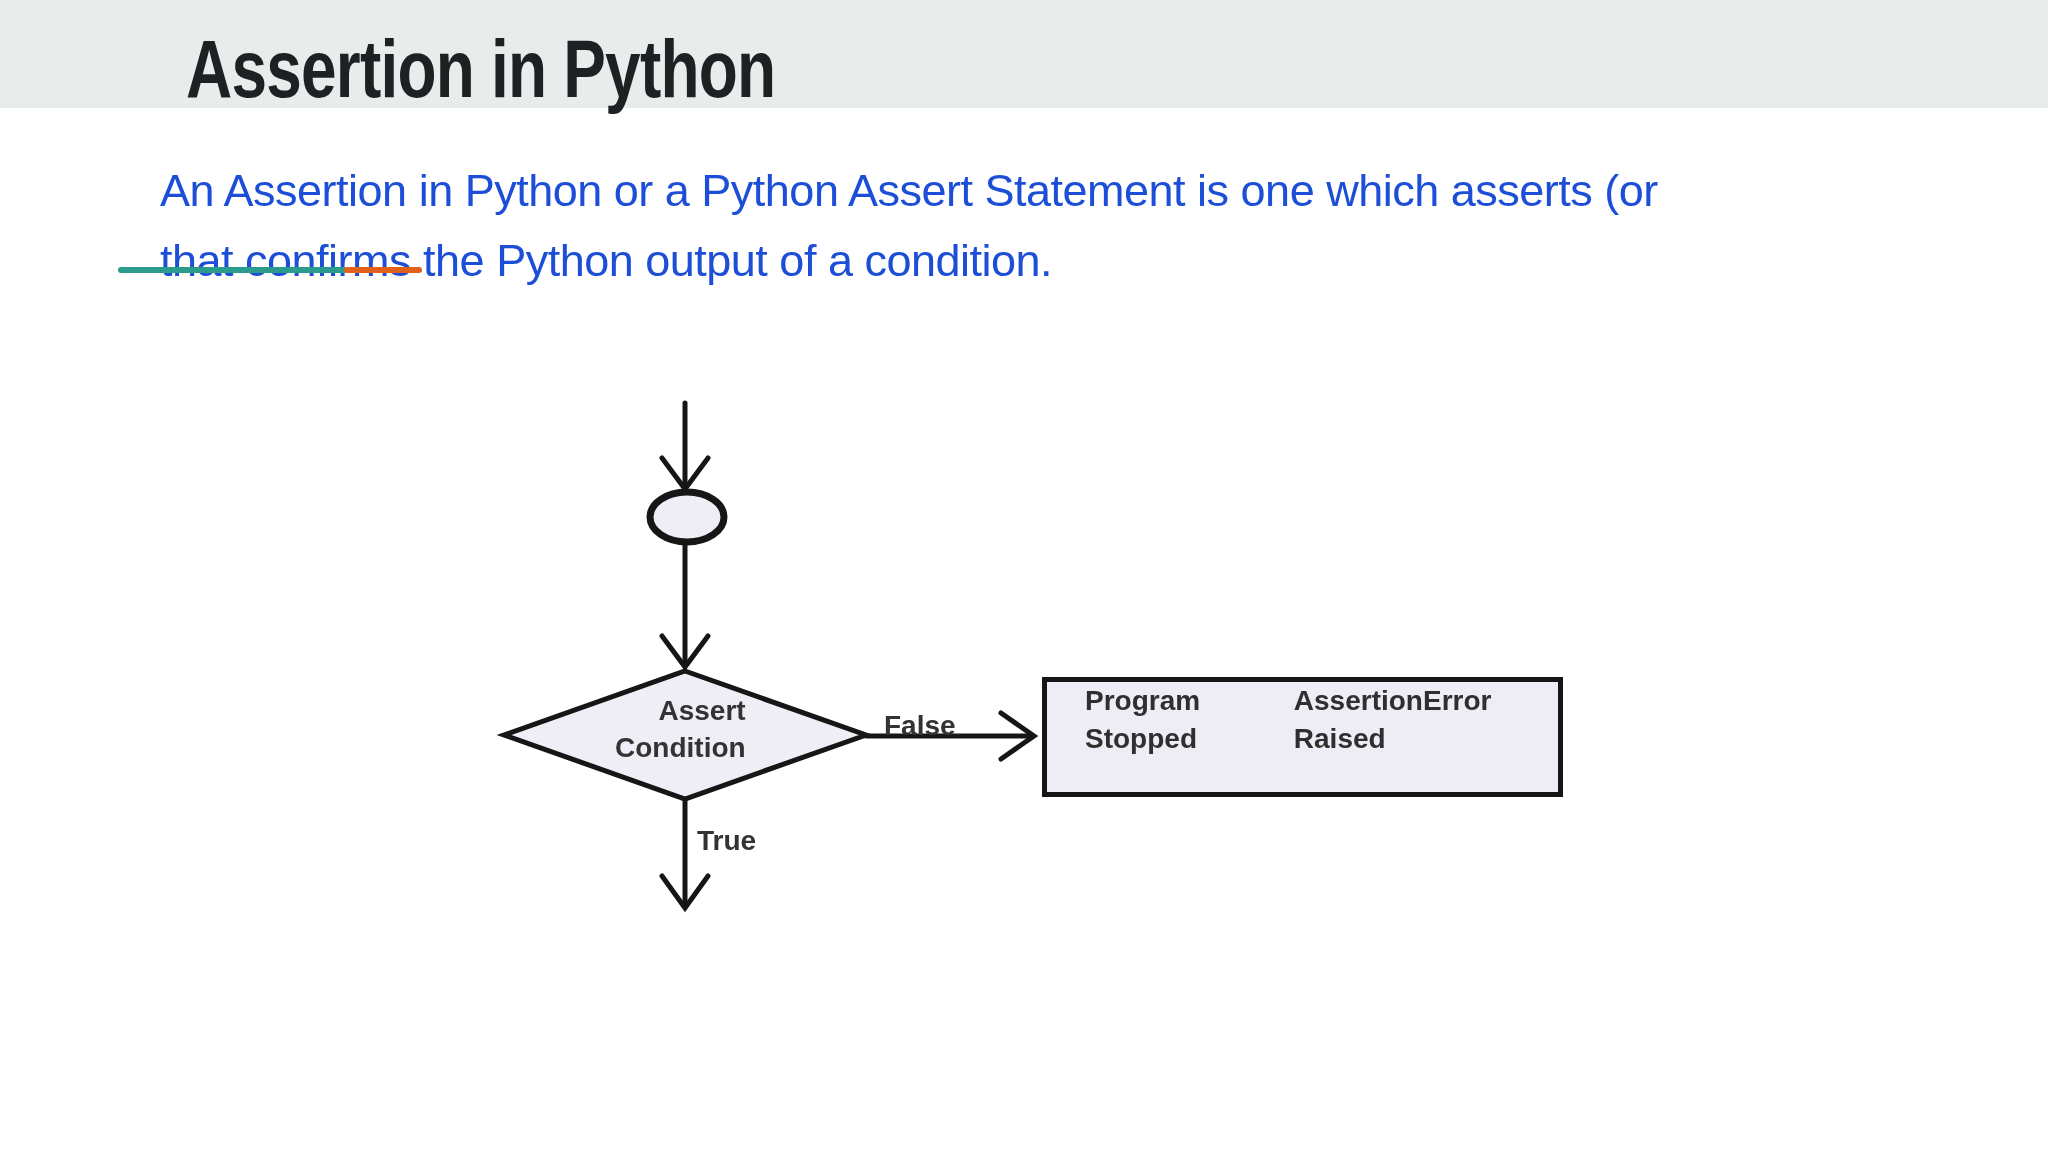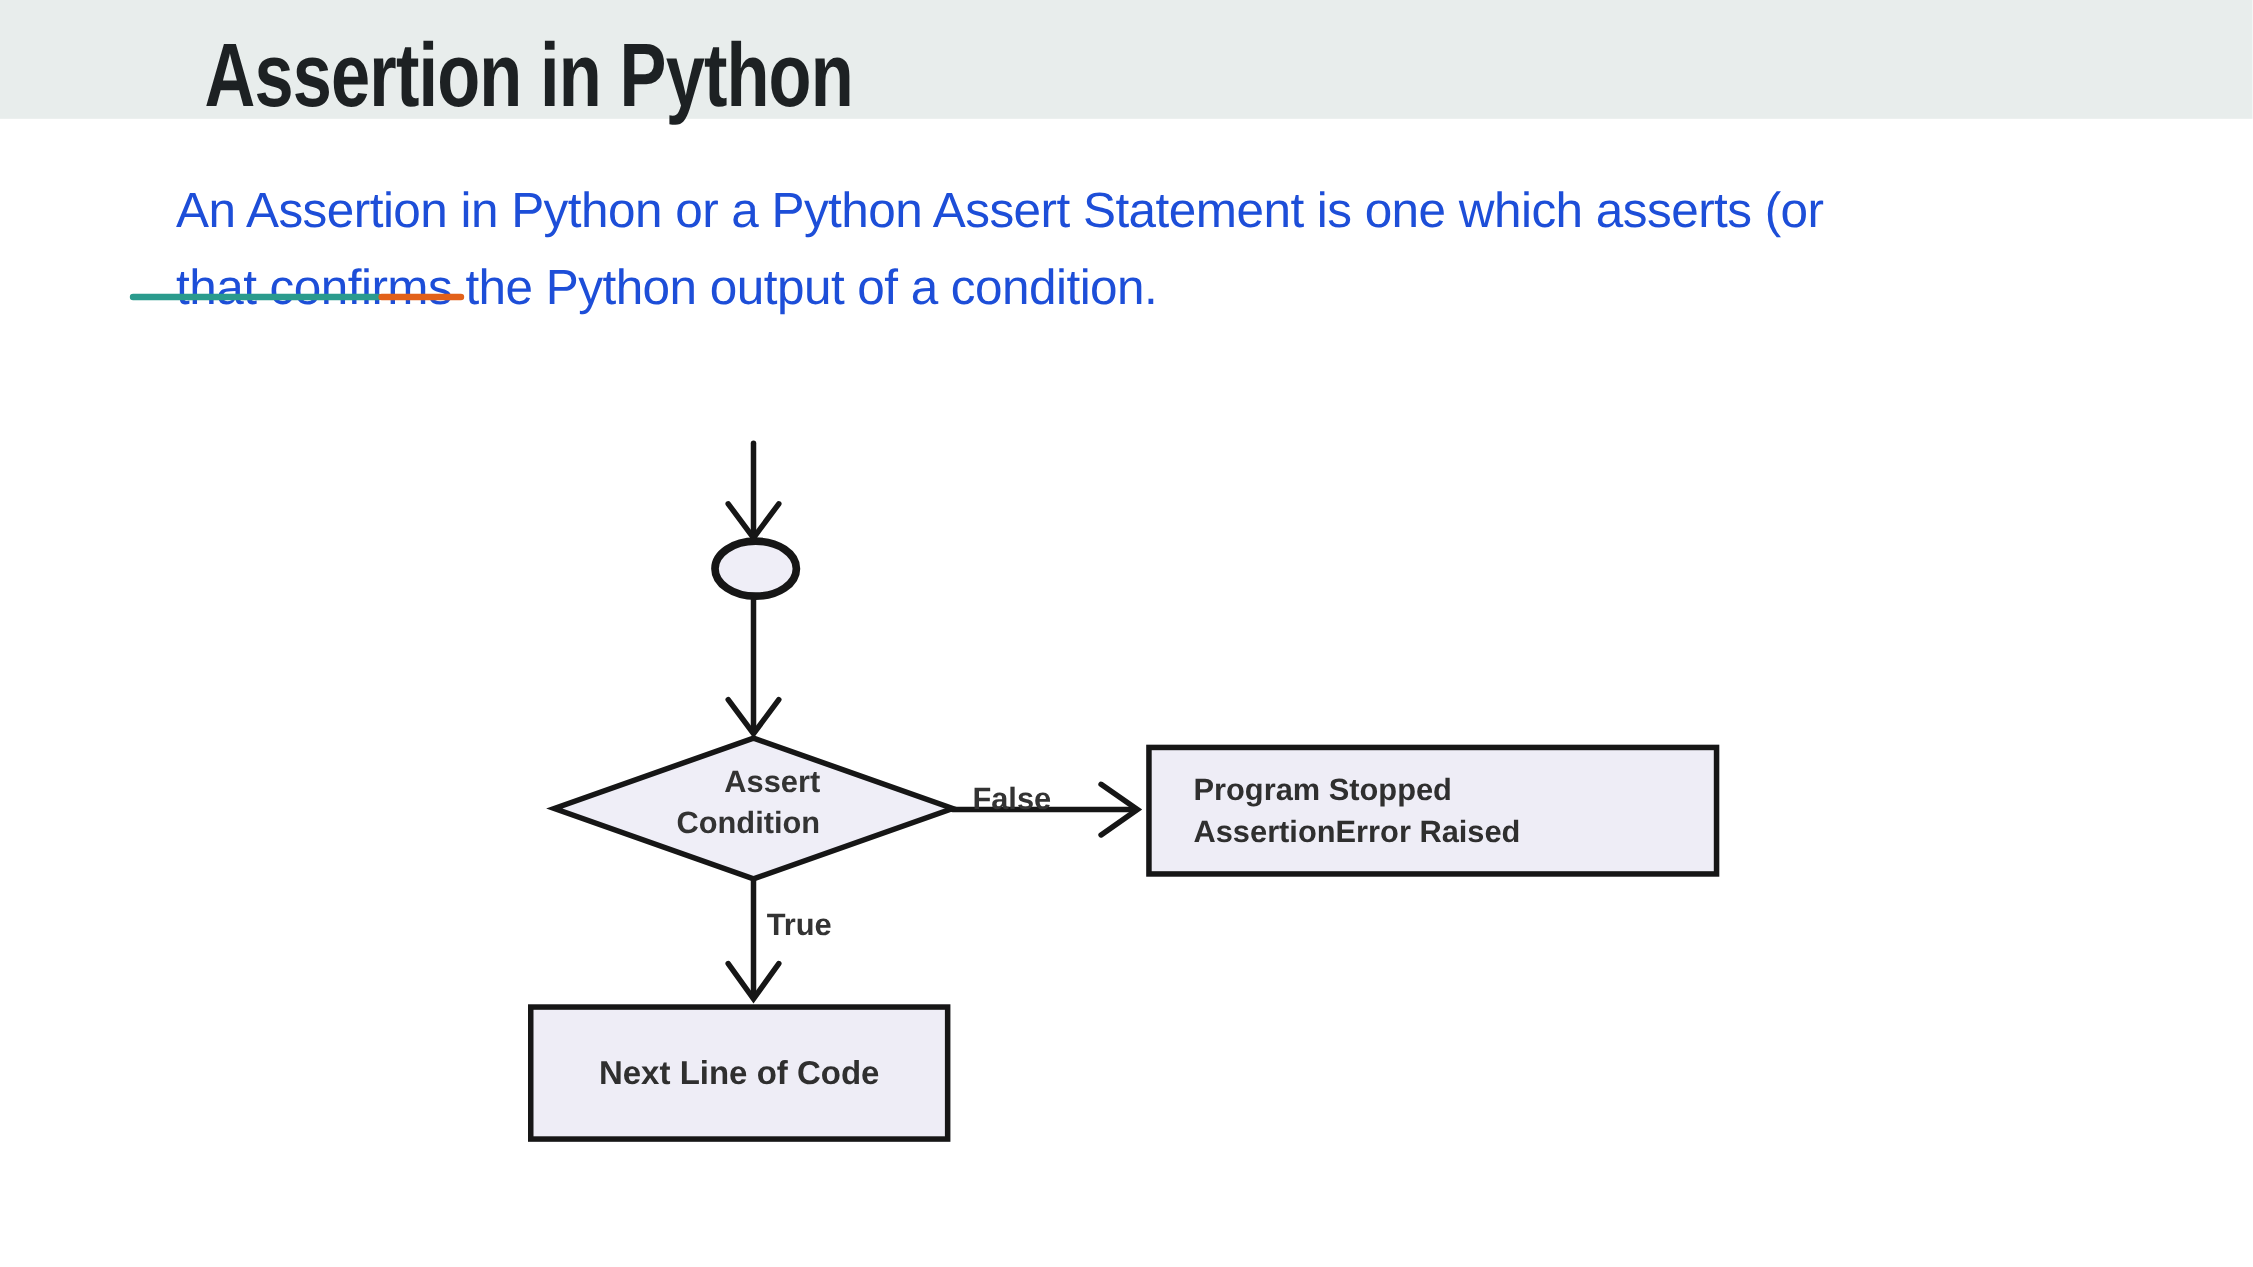--- a/index.html
+++ b/index.html
@@ -25,21 +25,21 @@
   .strike-teal{position:absolute;left:118px;top:267px;width:229px;height:6px;background:#2a9b8d;border-radius:3px;}
   .strike-orange{position:absolute;left:344px;top:267px;width:78px;height:6px;background:#e2611a;border-radius:3px;}
   
   svg.flow{position:absolute;left:0;top:0;width:2048px;height:1152px;}
   .flow-label{
     position:absolute;font-weight:bold;color:#333333;font-size:28px;line-height:37px;
     white-space:nowrap;
   }
   .node-box{
     position:absolute;background:#eeedf6;border:5px solid #161616;
-    box-sizing:border-box;display:flex;flex-direction:column;justify-content:center;
+    box-sizing:border-box;display:flex;flex-direction:row;justify-content:center;
     font-weight:bold;color:#2f2f2f;
   }
   .box-stopped{left:1042px;top:677px;width:521px;height:120px;padding-left:38px;font-size:28px;line-height:38px;}
   .box-next{left:480px;top:913px;width:384px;height:125px;align-items:center;font-size:30px;}
 </style>
 </head>
 <body>
 
 <div id="stage">
 
@@ -80,17 +80,14 @@
     <div>Condition</div>
   </div>
   <div class="flow-label" style="left:884px;top:707px;">False</div>
   <div class="flow-label" style="left:697px;top:822px;">True</div>
 
   <div class="node-box box-stopped">
     <div>Program Stopped</div>
     <div>AssertionError Raised</div>
   </div>
 
-  <div class="node-box box-next">
-    <div>Next Line of Code</div>
-  </div>
 
 </div>
 
 </body></html>

